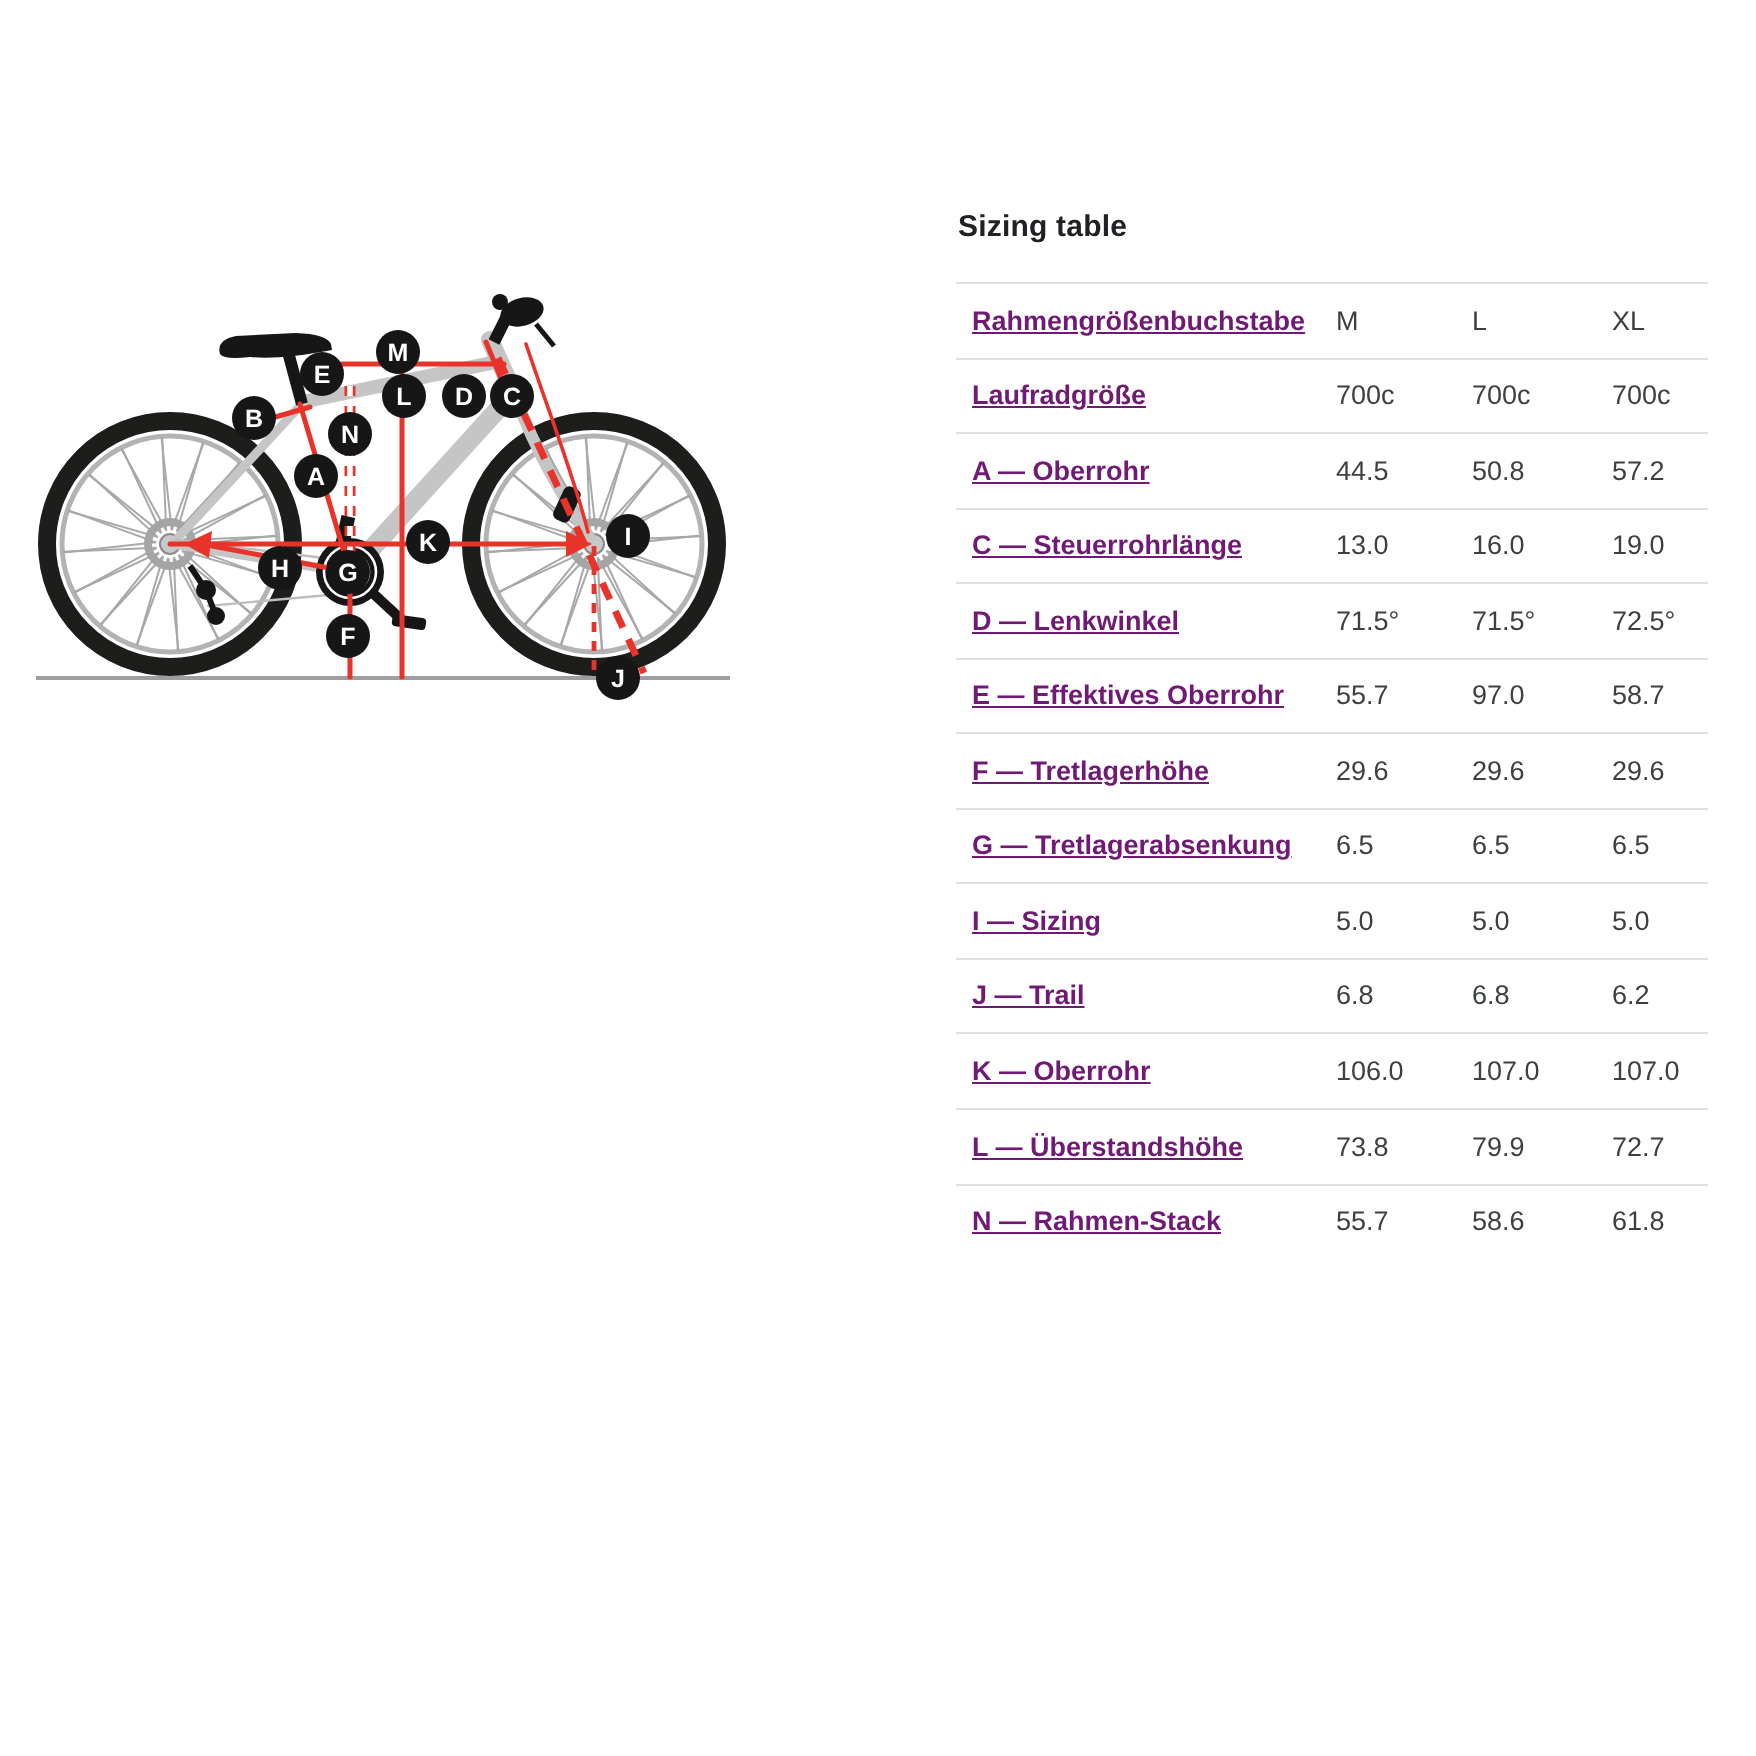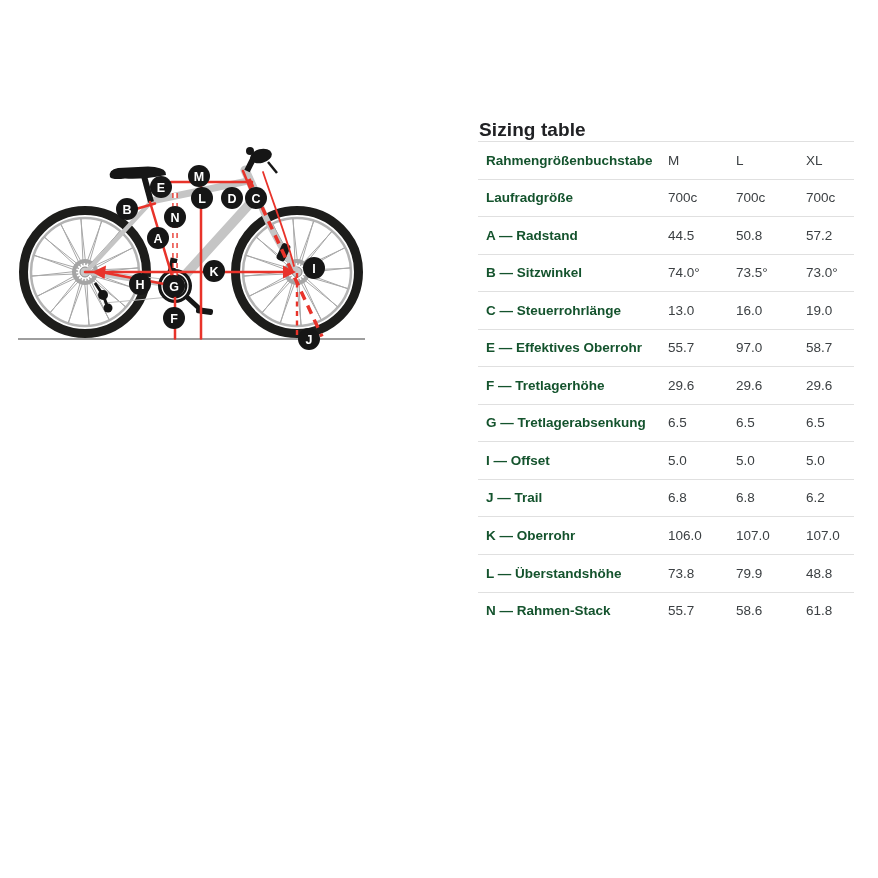--- a/index.html
+++ b/index.html
@@ -2,33 +2,33 @@
 <html><head>
 <meta charset="utf-8">
 <style>
   html,body { margin:0; padding:0; background:#ffffff; }
   body { width:878px; height:878px; font-family:"Liberation Sans", sans-serif; }
   .canvas { position:relative; width:878px; height:878px; overflow:hidden; background:#fff; }
 
   .bike-diagram { position:absolute; left:0; top:138px; }
 
   .section-title {
-    position:absolute; left:479px; top:119px;
-    font-size:19px; font-weight:bold; color:#202124; letter-spacing:.1px;
+    position:absolute; left:479px; top:105px;
+    font-size:15px; font-weight:bold; color:#202124; letter-spacing:.1px;
   }
 
   table.sizing-table {
     position:absolute; left:478px; top:141px; width:376px;
     border-collapse:collapse; table-layout:fixed;
     font-size:13.5px; color:#3c4043;
   }
   table.sizing-table tr { height:37.56px; border-top:1px solid #e0e0e0; }
   table.sizing-table td { padding:0; vertical-align:middle; line-height:1; }
   table.sizing-table td.row-label {
-    font-weight:bold; color:#14532d; padding-left:8px;
+    font-weight:bold; color:#701a75; padding-left:8px;text-decoration:underline;
   }
 
   .marker circle { fill:#161616; }
   .marker text {
     fill:#ffffff; font-family:"Liberation Sans", sans-serif;
     font-size:12.5px; font-weight:bold; text-anchor:middle;
   }
 </style>
 </head>
 <body>
@@ -247,78 +247,78 @@
           <td>L</td>
           <td>XL</td>
         </tr>
         <tr>
           <td class="row-label">Laufradgröße</td>
           <td>700c</td>
           <td>700c</td>
           <td>700c</td>
         </tr>
         <tr>
-          <td class="row-label">A — Radstand</td>
+          <td class="row-label">A — Oberrohr</td>
           <td>44.5</td>
           <td>50.8</td>
           <td>57.2</td>
-        </tr>
-        <tr>
-          <td class="row-label">B — Sitzwinkel</td>
-          <td>74.0°</td>
-          <td>73.5°</td>
-          <td>73.0°</td>
         </tr>
         <tr>
           <td class="row-label">C — Steuerrohrlänge</td>
           <td>13.0</td>
           <td>16.0</td>
           <td>19.0</td>
         </tr>
         <tr>
+          <td class="row-label">D — Lenkwinkel</td>
+          <td>71.5°</td>
+          <td>71.5°</td>
+          <td>72.5°</td>
+        </tr>
+        <tr>
           <td class="row-label">E — Effektives Oberrohr</td>
           <td>55.7</td>
           <td>97.0</td>
           <td>58.7</td>
         </tr>
         <tr>
           <td class="row-label">F — Tretlagerhöhe</td>
           <td>29.6</td>
           <td>29.6</td>
           <td>29.6</td>
         </tr>
         <tr>
           <td class="row-label">G — Tretlagerabsenkung</td>
           <td>6.5</td>
           <td>6.5</td>
           <td>6.5</td>
         </tr>
         <tr>
-          <td class="row-label">I — Offset</td>
+          <td class="row-label">I — Sizing</td>
           <td>5.0</td>
           <td>5.0</td>
           <td>5.0</td>
         </tr>
         <tr>
           <td class="row-label">J — Trail</td>
           <td>6.8</td>
           <td>6.8</td>
           <td>6.2</td>
         </tr>
         <tr>
           <td class="row-label">K — Oberrohr</td>
           <td>106.0</td>
           <td>107.0</td>
           <td>107.0</td>
         </tr>
         <tr>
           <td class="row-label">L — Überstandshöhe</td>
           <td>73.8</td>
           <td>79.9</td>
-          <td>48.8</td>
+          <td>72.7</td>
         </tr>
         <tr>
           <td class="row-label">N — Rahmen-Stack</td>
           <td>55.7</td>
           <td>58.6</td>
           <td>61.8</td>
         </tr>
       </tbody>
   </table>
 

